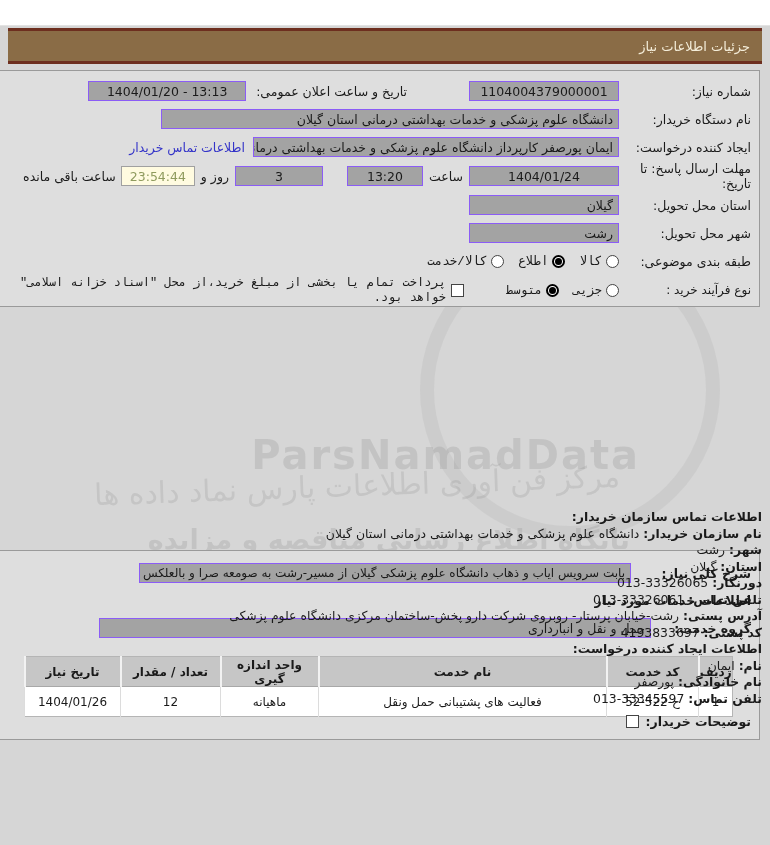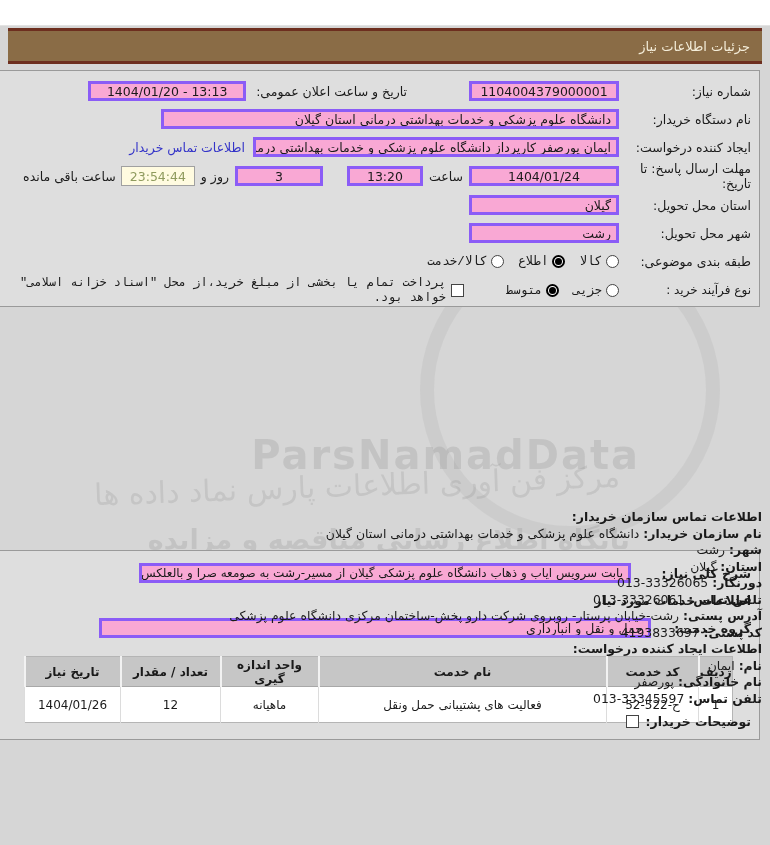--- a/index.html
+++ b/index.html
@@ -25,21 +25,21 @@
   .panel{
     position:absolute; right:10px; left:10px;
     background:#dedede; border:1px solid #9a9a9a;
   }
   #panel1{ top:70px; height:237px; padding:6px 8px; }
   #panel2{ top:313px; height:190px; padding:8px 8px; }
   .frow{ display:flex; align-items:center; min-height:28px; }
   .flabel{ width:132px; flex:0 0 132px; padding-left:6px; }
   .blabel{ font-weight:bold; }
   .ibox{
-    background:#f9a8d4; border:3px solid #8b5cf6; height:20px;
+    background:#a3a3a3; border:1px solid #8b5cf6; height:20px;
     display:flex; align-items:center; padding:0 5px; font-size:12.5px;
     overflow:hidden; white-space:nowrap;
   }
   .center{ justify-content:center; }
   .link{ color:#3434c8; cursor:pointer; }
   .radio{
     width:13px; height:13px; border:1px solid #444; border-radius:50%;
     background:#fff; display:inline-block; vertical-align:-2px; margin-left:4px;
     position:relative; flex:0 0 13px;
   }
@@ -57,21 +57,21 @@
   #svctable{
     position:absolute; top:105px; right:26px; left:26px;
     border-collapse:collapse; background:#eeeeee; font-size:12px;
     border:1px solid #b5b5b5;
   }
   #svctable th{
     background:#c6c6c6; border-left:2px solid #f2f2f2; border-bottom:1px solid #a8a8a8;
     height:30px; font-weight:bold; text-align:center;
   }
   #svctable td{
-    background:#ffffff; border-left:1px solid #dcdcdc; height:36px; text-align:center;
+    background:#ffffff; border-left:1px solid #dcdcdc; height:30px; text-align:center;
   }
   .sectitle{ font-weight:bold; }
   
   #contact{ position:absolute; top:509px; right:8px; left:8px; line-height:16.5px; font-size:12.4px; }
   #contact .line b{ font-weight:bold; }
   
   .wm{ position:absolute; color:#9a9a9a; pointer-events:none; z-index:0; }
   #wm-brand{ top:432px; right:130px; font-size:40px; font-weight:bold; opacity:.30; letter-spacing:2px; direction:ltr; }
   #wm-callig{ top:468px; right:150px; font-size:30px; opacity:.28; transform:rotate(-2deg); }
   #wm-tagline{ top:524px; right:140px; font-size:27px; font-weight:bold; opacity:.30; }

